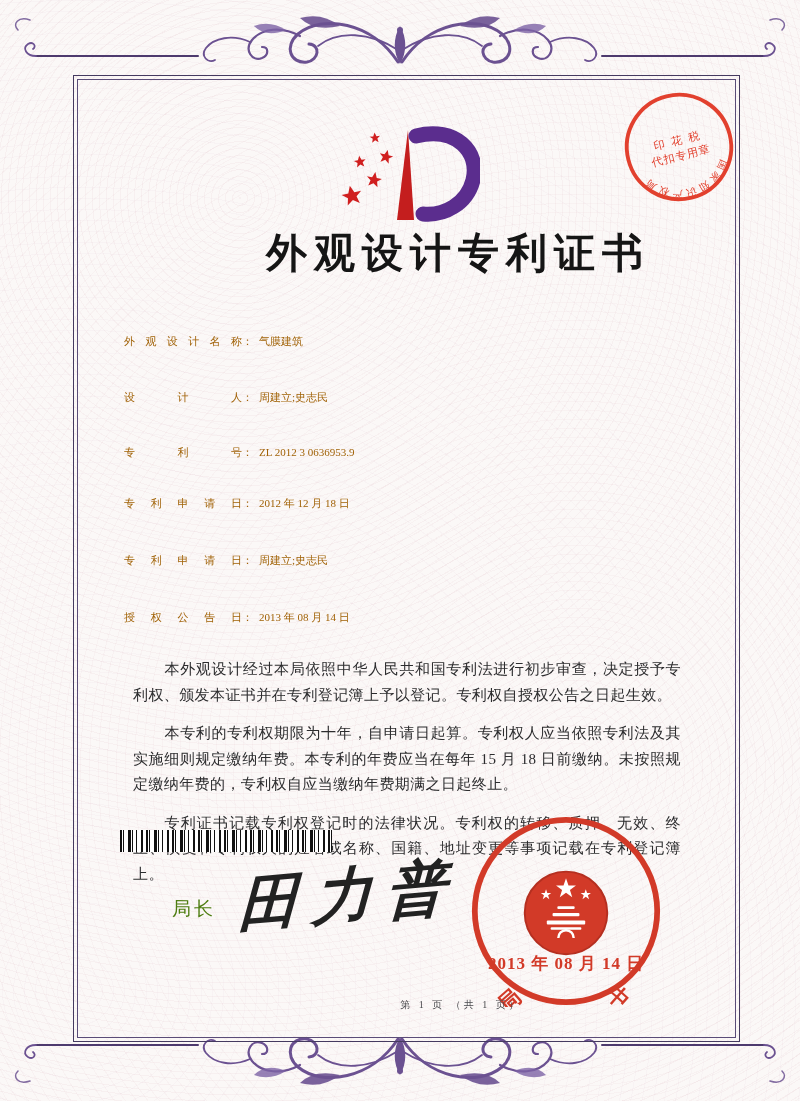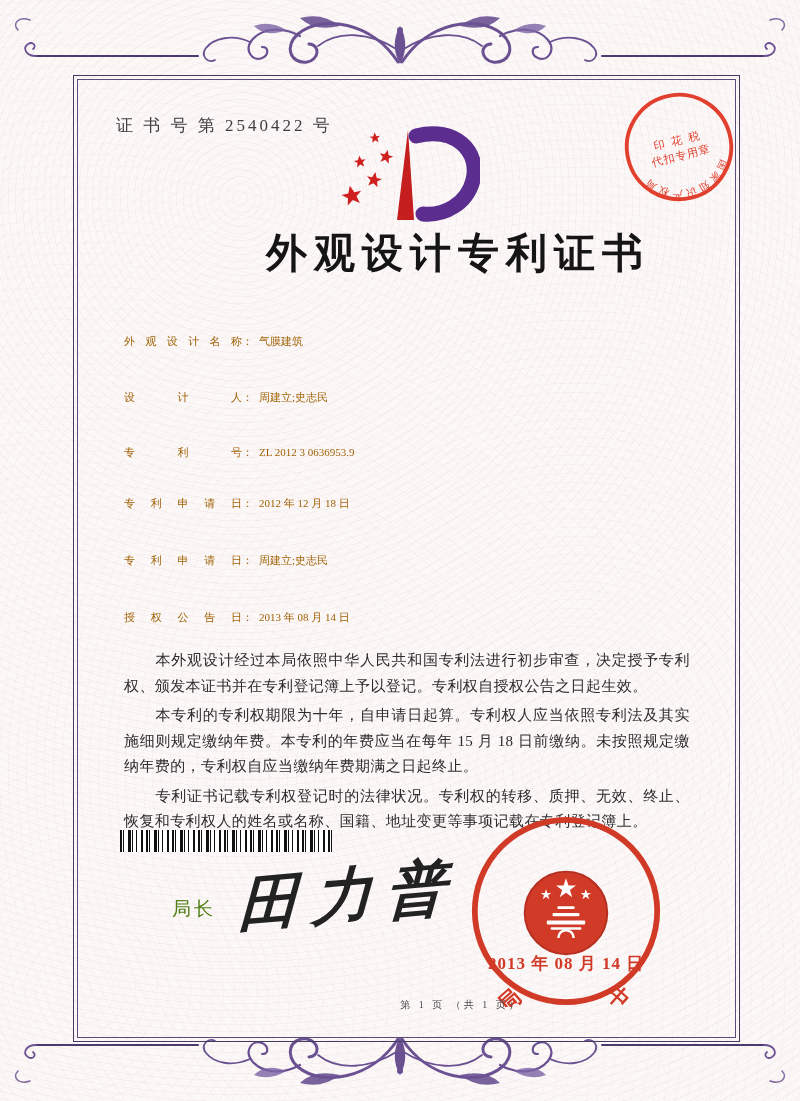--- a/index.html
+++ b/index.html
@@ -42,21 +42,21 @@
   .fields{position:absolute;left:124px;top:0;width:560px;}
   .field{position:absolute;left:0;font-size:11px;color:#a16207;white-space:nowrap;}
   .field .lbl{display:inline-block;width:118px;text-align:justify;text-align-last:justify;vertical-align:bottom;}
   .field .colon{margin-right:6px;}
   .f0{top:334px}.f1{top:390px}.f2{top:445px}.f3{top:496px}.f4{top:553px}.f5{top:610px}
   .body-text{
     position:absolute;left:120px;top:644px;width:574px;
     font-size:15px;line-height:25.5px;color:#2c2c2e;
     text-align:justify;letter-spacing:0.4px;
   }
-  .body-text p{margin:4px;text-indent:2.1em;}
+  .body-text p{margin:13px;text-indent:2.1em;}
   .barcode{
     position:absolute;left:120px;top:830px;width:212px;height:22px;
     background:repeating-linear-gradient(90deg,
       #111 0 2px,#fff 2px 3px,#111 3px 4px,#fff 4px 8px,
       #111 8px 11px,#fff 11px 12px,#111 12px 13px,#fff 13px 16px,
       #111 16px 17px,#fff 17px 21px,#111 21px 23px,#fff 23px 26px);
   }
   .sig-label{
     position:absolute;left:172px;top:896px;
     font-size:19px;letter-spacing:3px;color:#4d7c0f;
@@ -108,21 +108,20 @@
     <use href="#orn-half"></use>
     <use href="#orn-half" transform="translate(800,0) scale(-1,1)"></use>
     <path d="M400,26 C393,38 393,52 400,64 C407,52 407,38 400,26 Z" fill="#6b5191"></path>
     <circle cx="400" cy="30" r="3" fill="#6b5191"></circle>
   </svg>
 
   <div class="frame">
     <div class="frame-inner"></div>
   </div>
 
-  <div class="cert-no">证 书 号 第 2540422 号</div>
 
   <svg class="tax-stamp" viewBox="0 0 120 120">
     <g transform="rotate(-14 60 60)" fill="#e2402e">
       <circle cx="60" cy="60" r="54" fill="none" stroke="#e2402e" stroke-width="4"></circle>
       <path id="tsTop" d="M60,102 A42,42 0 1 1 59.9,102" fill="none"></path>
       <path id="tsBot" d="M60,15 A45,45 0 1 1 59.9,15" fill="none"></path>
       <text font-size="10.5" letter-spacing="1.5" text-anchor="middle" font-family="Liberation Serif, serif">
         <textPath href="#tsTop" startOffset="50%">北京市海淀区地方税务局</textPath>
       </text>
       <text font-size="10.5" letter-spacing="3" text-anchor="middle" font-family="Liberation Serif, serif">

